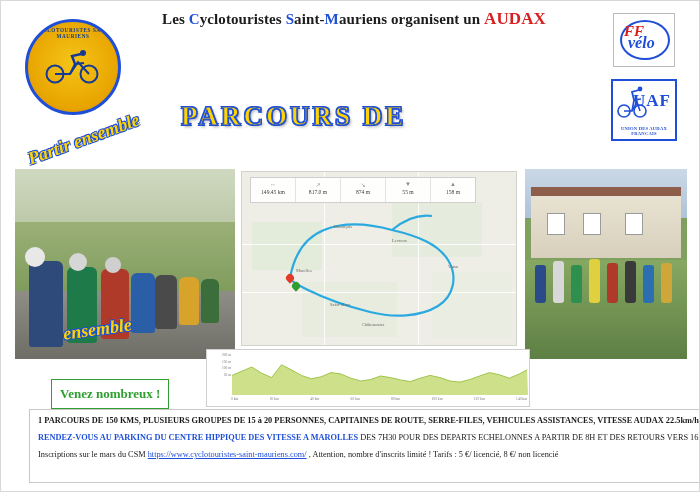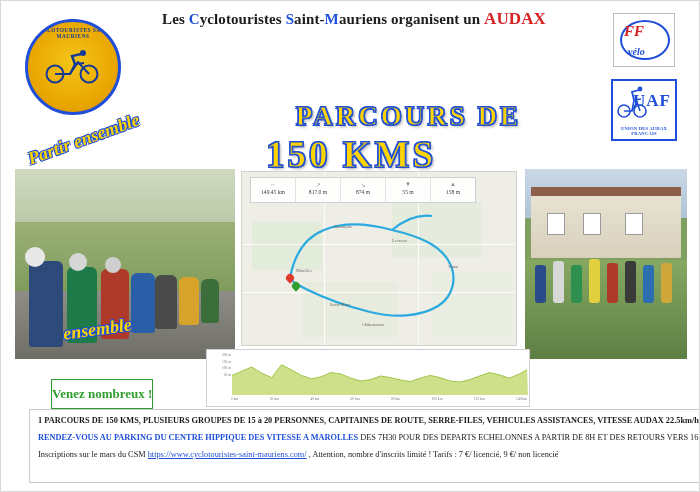--- a/index.html
+++ b/index.html
@@ -49,21 +49,21 @@
     color: #d81f1f;
     white-space: nowrap;
   }
 
   
   .parcours {
     position: absolute;
     left: 180px;
     top: 100px;
     width: 340px;
-    text-align: right;
+    text-align: left;
     font-size: 27px;
     font-weight: bold;
     letter-spacing: 3px;
     color: #ffd400;
     -webkit-text-stroke: 1px #1f4fd8;
     text-shadow:
        1px 1px 0 #1f4fd8,
       -1px 1px 0 #1f4fd8,
        1px -1px 0 #1f4fd8,
       -1px -1px 0 #1f4fd8,
@@ -159,22 +159,22 @@
     left: 10px;
     top: 9px;
     font-size: 15px;
     font-weight: bold;
     color: #d81f1f;
     font-style: italic;
   }
   .ffvelo .velo {
     position: absolute;
     left: 14px;
-    top: 32px;
-    font-size: 10px;
+    top: 20px;
+    font-size: 16px;
     font-weight: bold;
     color: #1f4fd8;
     font-style: italic;
   }
 
   
   .uaf {
     position: absolute;
     left: 610px;
     top: 78px;
@@ -264,21 +264,21 @@
     color: #ffd400;
     text-shadow: 1px 1px 0 #1f4fd8, -1px -1px 0 #1f4fd8, 1px -1px 0 #1f4fd8, -1px 1px 0 #1f4fd8;
     transform: rotate(-8deg);
     white-space: nowrap;
   }
 
   .venez {
     position: absolute;
     left: 50px;
     top: 378px;
-    padding: 6px 0;
+    padding: 6px 8px;
     border: 1.5px solid #2f9e2f;
     background: #ffffff;
     color: #2f9e2f;
     font-size: 13px;
     font-weight: bold;
     white-space: nowrap;
   }
 
   
   .map {
@@ -449,21 +449,20 @@
 <body>
 
 <div class="poster">
 
   <div class="headline">
     <span>Les </span><span class="cap">C</span><span>yclotouristes </span><span class="cap">S</span><span>aint-</span><span class="cap">M</span><span>auriens organisent un </span><span class="audax">AUDAX</span>
   </div>
 
 
   <div class="parcours">PARCOURS DE</div>
-  <div class="kms">150 KMS</div>
 
   <div class="csm-logo">
     <div class="ring-text">CYCLOTOURISTES SAINT MAURIENS</div>
     <div class="cyclist">
       <svg width="58" height="34" viewBox="0 0 58 34">
         <circle cx="11" cy="24" r="8.5" fill="none" stroke="#143a96" stroke-width="2"></circle>
         <circle cx="45" cy="24" r="8.5" fill="none" stroke="#143a96" stroke-width="2"></circle>
         <path d="M11 24 L26 24 L34 12 L45 24" fill="none" stroke="#143a96" stroke-width="2"></path>
         <path d="M26 24 L31 14 L40 13" fill="none" stroke="#143a96" stroke-width="2"></path>
         <path d="M31 14 L28 6 L37 4" fill="none" stroke="#143a96" stroke-width="2.4"></path>
@@ -607,17 +606,17 @@
       <span>140 km</span>
     </div>
   </div>
 
   <div class="infobox">
     <div class="infoline b">1 PARCOURS DE 150 KMS, PLUSIEURS GROUPES DE 15 à 20 PERSONNES, CAPITAINES DE ROUTE, SERRE-FILES, VEHICULES ASSISTANCES, VITESSE AUDAX 22.5km/h</div>
     <div class="infoline blue">
       <span>RENDEZ-VOUS AU PARKING DU CENTRE HIPPIQUE DES VITESSE A MAROLLES</span><span class="bk"> DES 7H30 POUR DES DEPARTS ECHELONNES A PARTIR DE 8H ET DES RETOURS VERS 16H/ 16H30</span>
     </div>
     <div class="infoline">
-      <span>Inscriptions sur le mars du CSM  </span><a class="lnk" href="#">https://www.cyclotouristes-saint-mauriens.com/</a><span> , Attention, nombre d'inscrits limité ! Tarifs :  7 €/ licencié, 9 €/ non licencié</span>
+      <span>Inscriptions sur le mars du CSM  </span><a class="lnk" href="#">https://www.cyclotouristes-saint-mauriens.com/</a><span> , Attention, nombre d'inscrits limité ! Tarifs :  5 €/ licencié, 8 €/ non licencié</span>
     </div>
   </div>
 
 </div>
 
 </body></html>

